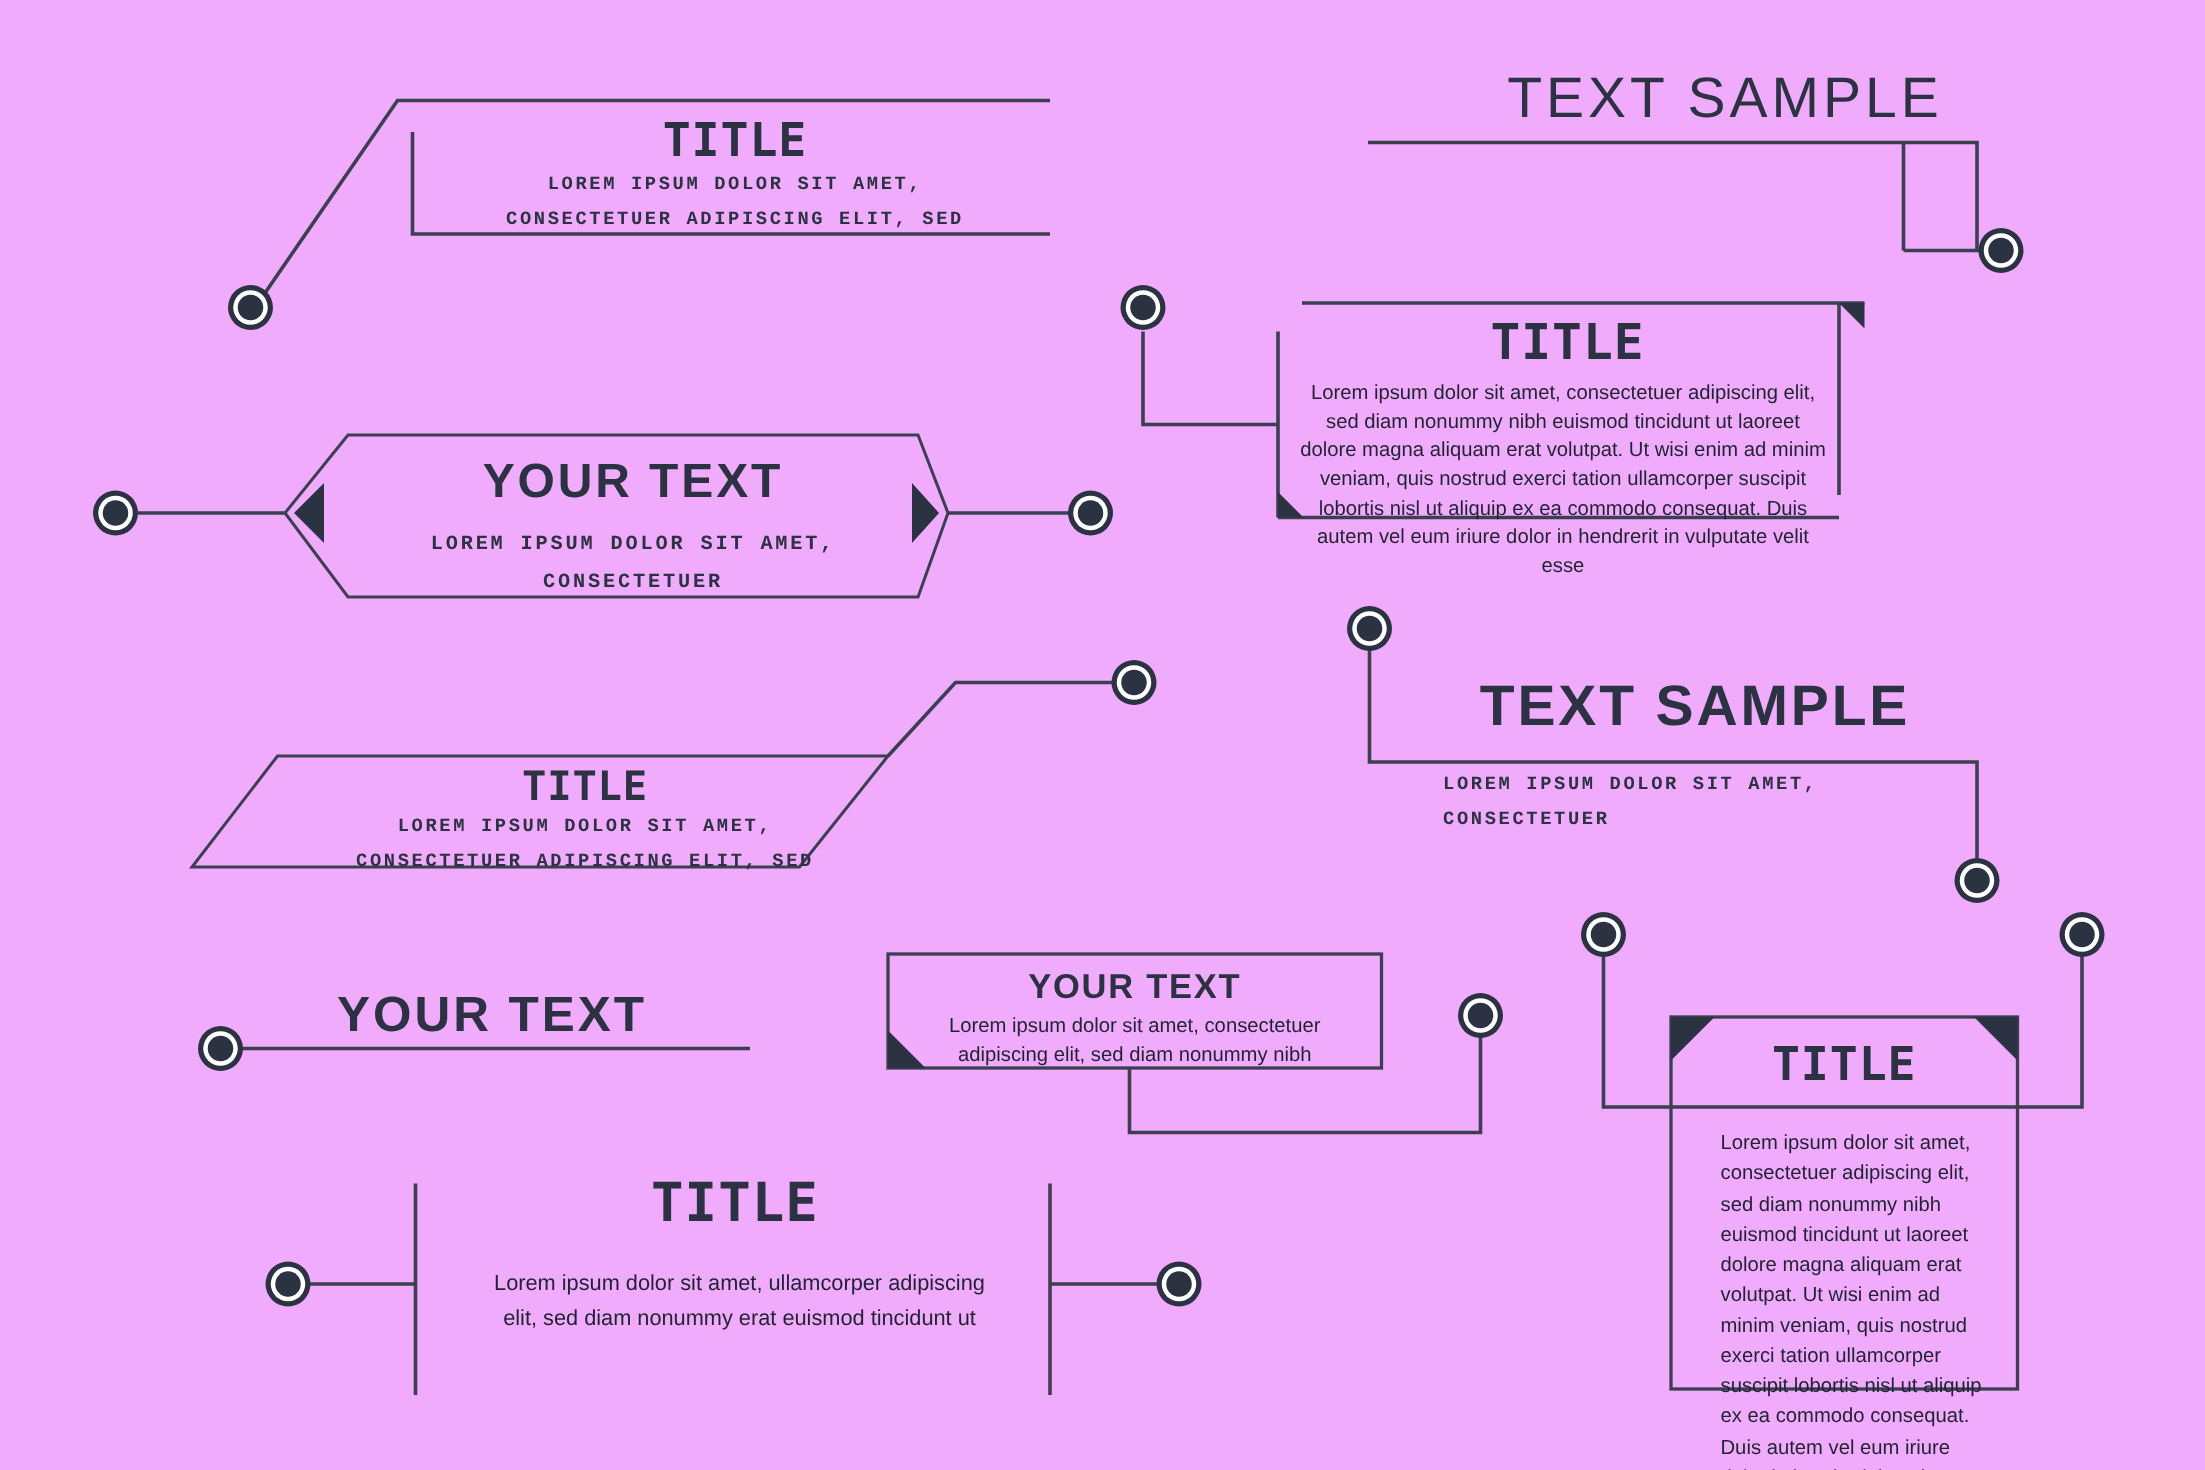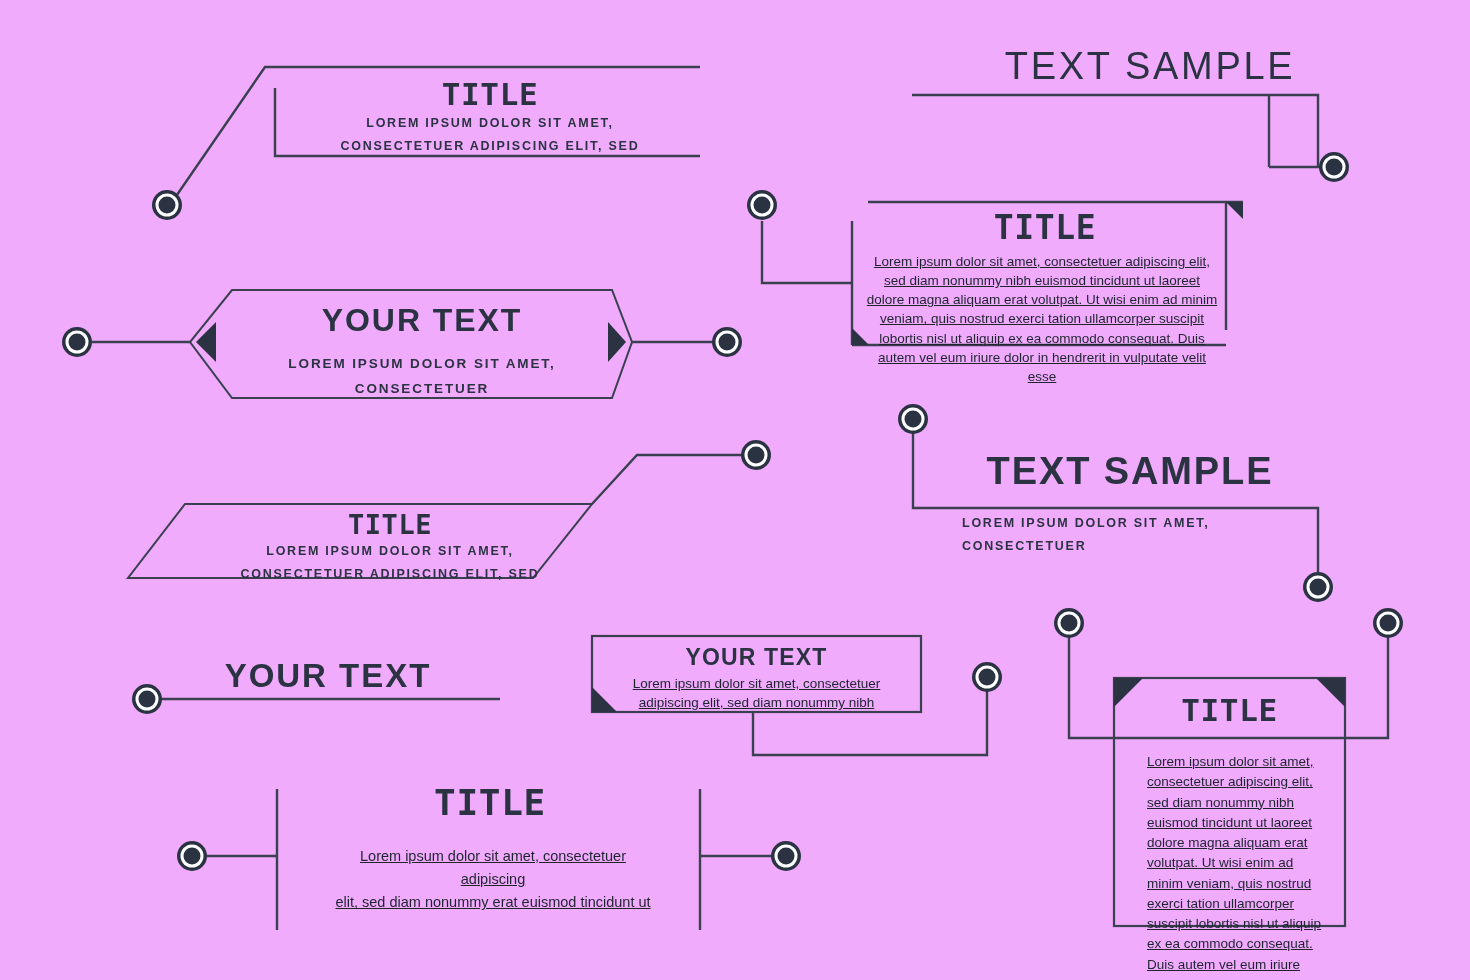--- a/index.html
+++ b/index.html
@@ -37,35 +37,34 @@
     font-family: "Liberation Sans", sans-serif;
     font-weight: bold;
     white-space: nowrap;
   }
   .t-sans-light {
     font-family: "Liberation Sans", sans-serif;
     font-weight: normal;
     white-space: nowrap;
   }
   .sub-caps {
-    font-family: Liberation Sans, sans-serif;
+    font-family: Liberation Mono, monospace;
     font-weight: bold;
     font-size: 12.5px;
     letter-spacing: 0.14em;
     text-transform: uppercase;
     line-height: 1.85;
     color: #2b3242;
   }
   .body-txt {
     font-family: "Liberation Sans", sans-serif;
     font-weight: normal;
     font-size: 13.5px;
     line-height: 1.42;
     color: #1f2430;
-    text-decoration: underline;
   }
   
   .ta-c { text-align: center; }
   .ta-l { text-align: left; }
 </style>
 </head>
 <body>
 
 <div id="stage">
 
@@ -188,20 +187,20 @@
   <div class="txt t-sans ta-c" style="left:178px; top:657px; width:300px; font-size:33px; letter-spacing:0.06em;">YOUR TEXT</div>
 
   <div class="txt t-sans ta-c" style="left:600px; top:644px; width:313px; font-size:23px; letter-spacing:0.05em;">YOUR TEXT</div>
   <div class="txt body-txt ta-c" style="left:600px; top:674px; width:313px;">
     <div>Lorem ipsum dolor sit amet, consectetuer</div>
     <div>adipiscing elit, sed diam nonummy nibh</div>
   </div>
 
   <div class="txt t-mono ta-c" style="left:330px; top:782px; width:320px; font-size:36px;">TITLE</div>
   <div class="txt body-txt ta-c" style="left:328px; top:845px; width:330px; font-size:14.5px; line-height:1.6;">
-    <div>Lorem ipsum dolor sit amet, consectetuer adipiscing</div>
+    <div>Lorem ipsum dolor sit amet, ullamcorper adipiscing</div>
     <div>elit, sed diam nonummy erat euismod tincidunt ut</div>
   </div>
 
   <div class="txt t-mono ta-c" style="left:1124px; top:692px; width:211px; font-size:31px;">TITLE</div>
   <div class="txt body-txt ta-l" style="left:1147px; top:752px; width:184px; line-height:1.5;">Lorem ipsum dolor sit amet, consectetuer adipiscing elit, sed diam nonummy nibh euismod tincidunt ut laoreet dolore magna aliquam erat volutpat. Ut wisi enim ad minim veniam, quis nostrud exerci tation ullamcorper suscipit lobortis nisl ut aliquip ex ea commodo consequat. Duis autem vel eum iriure dolor in hendrerit in vulputate velit esse molestie</div>
 
 </div>
 
 </body></html>

